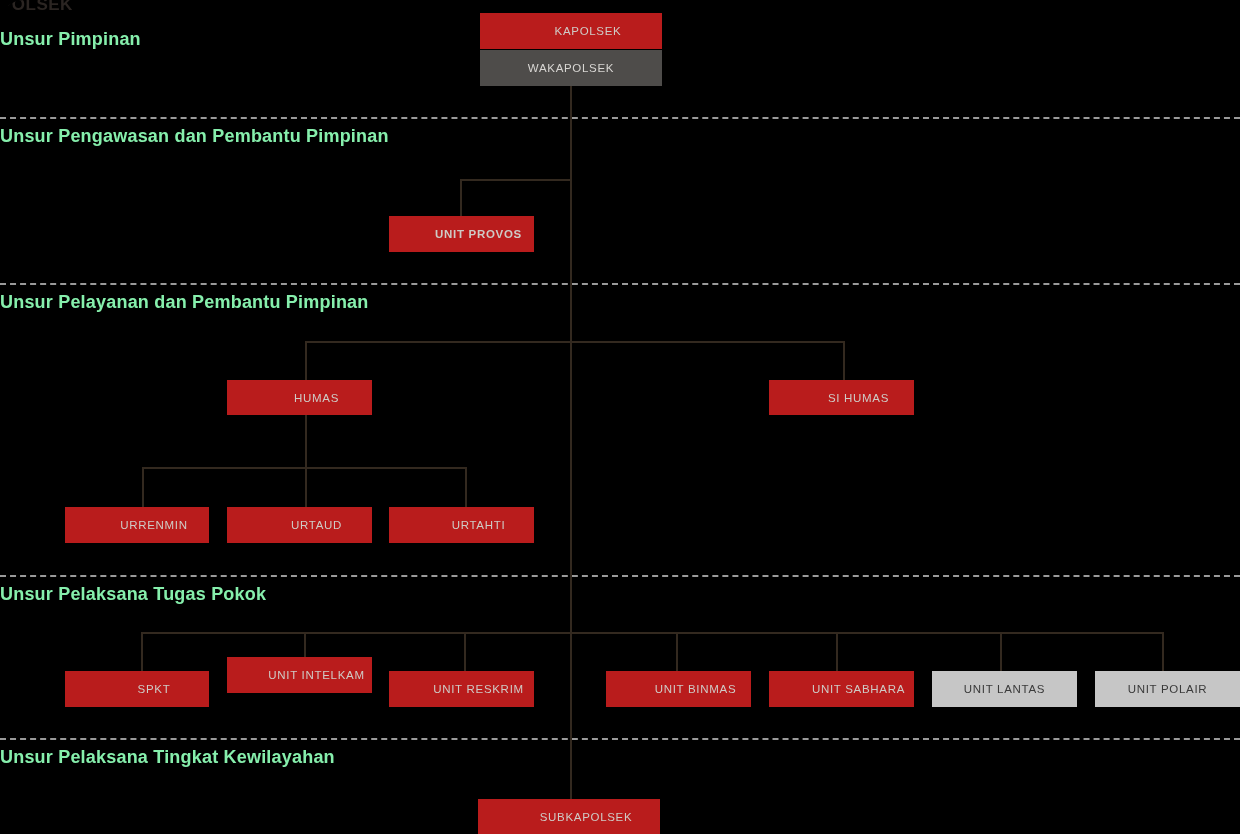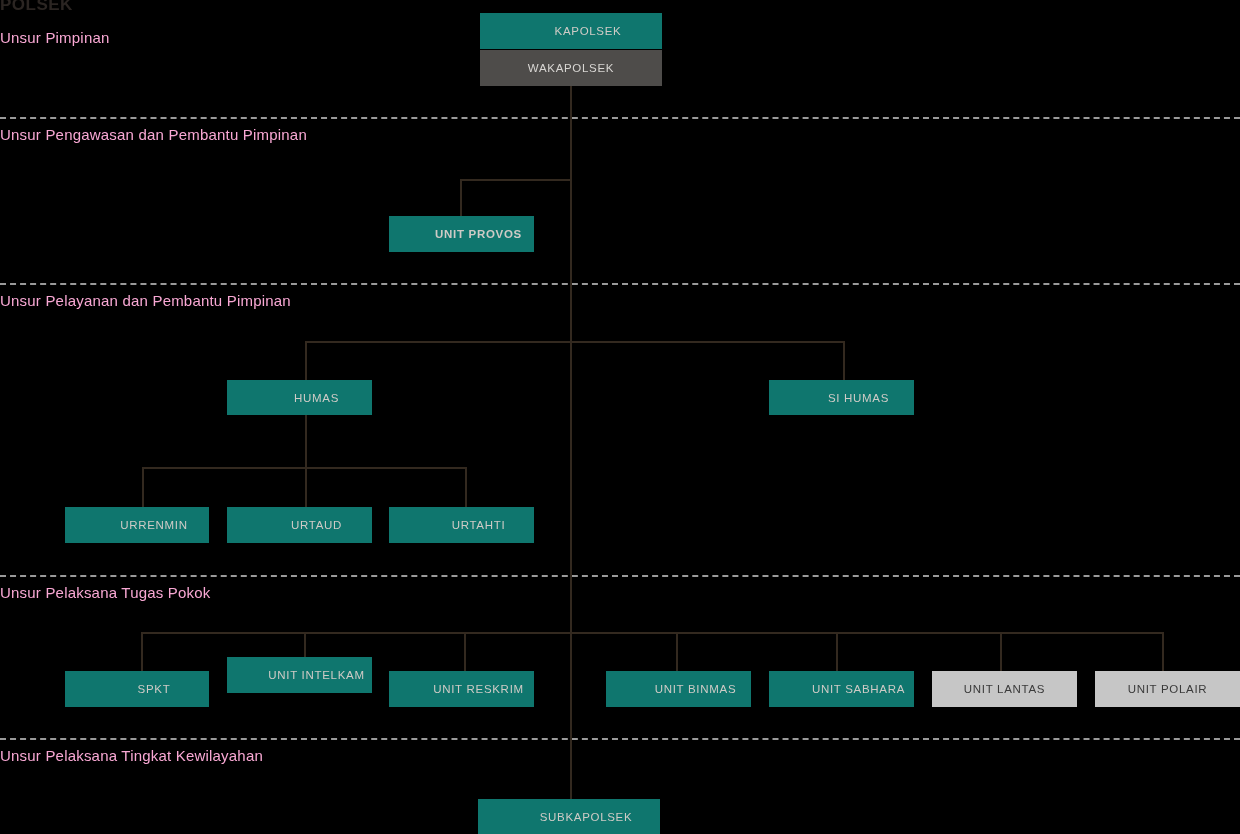--- a/index.html
+++ b/index.html
@@ -11,39 +11,40 @@
   body {
     font-family: "Liberation Sans", sans-serif;
     -webkit-font-smoothing: antialiased;
   }
   #chart-root {
     position: relative;
     width: 1240px;
     height: 834px;
     background: #000000;
     overflow: hidden;
+    border-radius: 24px;
   }
 
   
   .divider {
     position: absolute;
     left: 0;
     width: 1240px;
     height: 0;
     border-top: 2px dashed #9a9a9a;
     z-index: 1;
   }
 
   
   .section-label {
     position: absolute;
     left: 0;
-    font-size: 15px;
-    font-weight: normal;
-    color: #f9a8d4;
+    font-size: 18px;
+    font-weight: bold;
+    color: #86efac;
     letter-spacing: .2px;
     white-space: nowrap;
     z-index: 4;
   }
   .chart-title {
     position: absolute;
     left: 0;
     top: -5px;
     font-size: 17px;
     font-weight: bold;
@@ -68,21 +69,21 @@
     display: flex;
     align-items: center;
     justify-content: center;
     box-sizing: border-box;
     font-size: 11.5px;
     letter-spacing: .7px;
     text-align: center;
     z-index: 3;
     padding: 0 6px;
   }
-  .node.dark  { background: #0f766e; color: #cfcbc6; padding-left: 40px; }
+  .node.dark  { background: #b91c1c; color: #cfcbc6; padding-left: 40px; }
   .node.mid   { background: #4e4c4a; color: #d8d6d3; }
   .node.light { background: #c6c6c6; color: #3a3a3a; }
 </style>
 </head>
 <body>
 
 <div id="chart-root">
 
   <div class="chart-title">POLSEK</div>
   <div class="section-label" style="top:29px;">Unsur Pimpinan</div>

